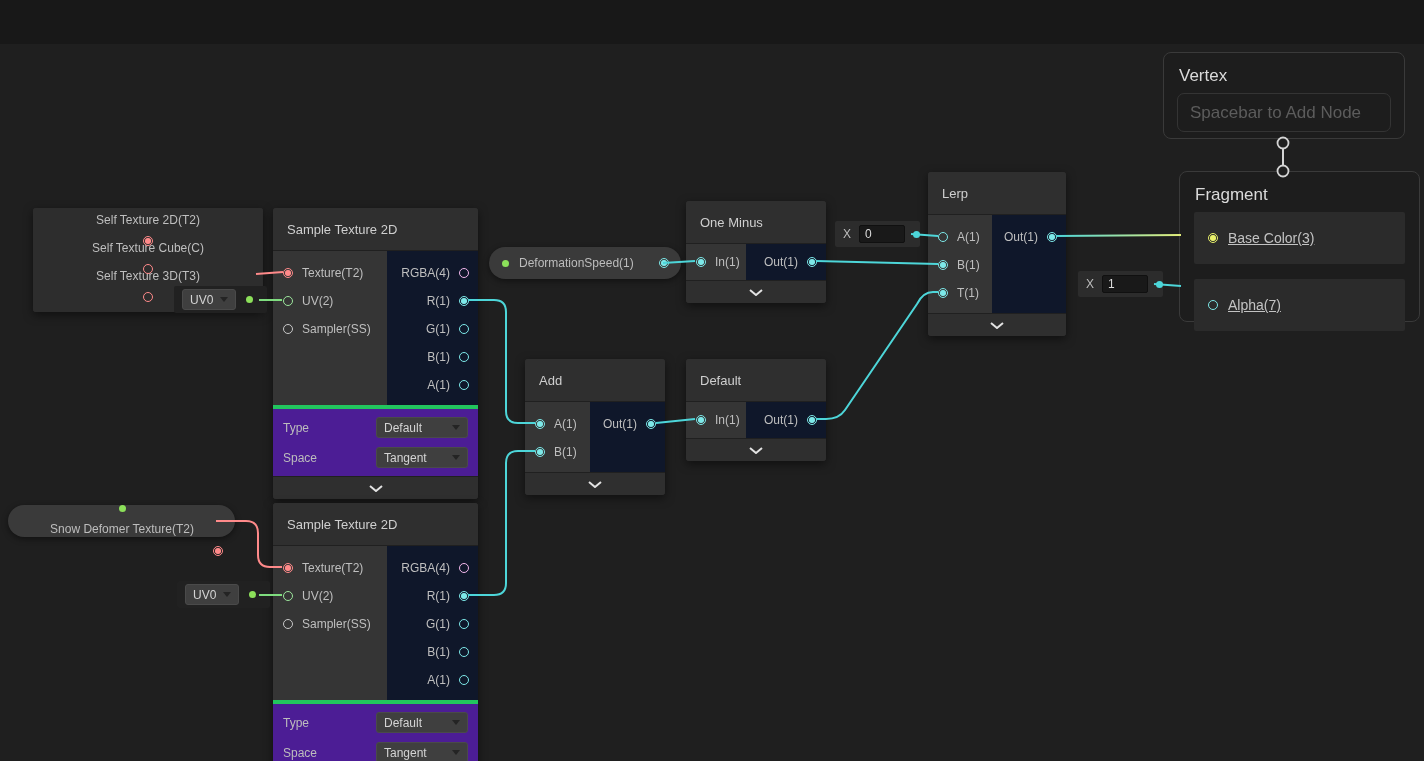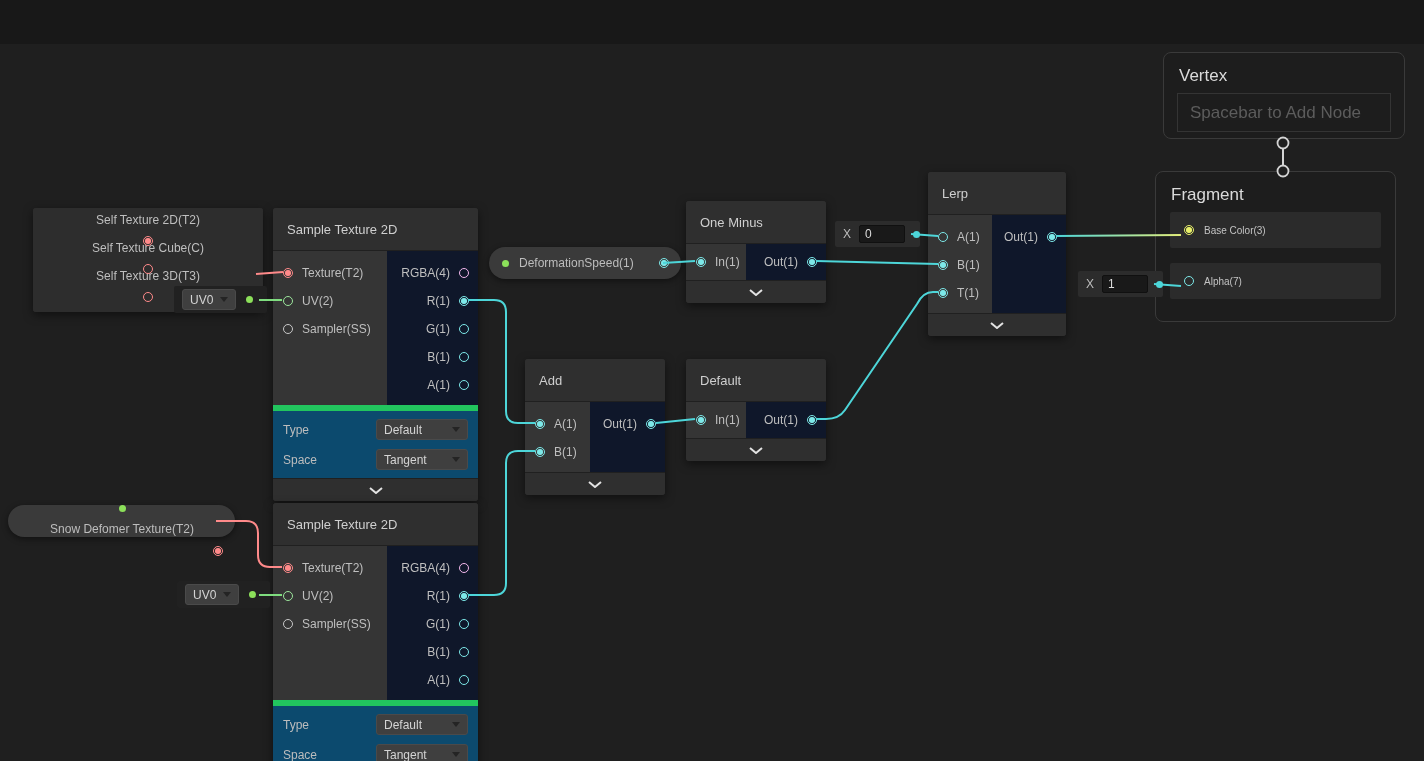--- a/index.html
+++ b/index.html
@@ -25,43 +25,43 @@
   .col-in{background:#353535;padding:8px 0 6px;flex:none;}
   .col-out{background:#0f172a;padding:8px 0 6px;flex:1;}
   .prow{height:28px;display:flex;align-items:center;gap:9px;padding:0 10px;white-space:nowrap;}
   .prow.out{justify-content:flex-end;padding:0 9px;}
   .plabel{color:#bfbfbf;}
   .port{
     width:10px;height:10px;border:1.6px solid var(--pc,#7de8e8);border-radius:50%;
     box-sizing:border-box;position:relative;flex:none;background:transparent;
   }
   .port.con::after{content:"";position:absolute;inset:1.3px;background:var(--pc,#7de8e8);border-radius:50%;}
-  .controls{background:#0c4a6e;border-top:6px solid #22c55e;padding:8px 10px;display:flex;flex-direction:column;gap:9px;}
+  .controls{background:#4c1d95;border-top:4px solid #22c55e;padding:8px 10px;display:flex;flex-direction:column;gap:9px;}
   .ctrl-row{display:flex;align-items:center;justify-content:space-between;height:21px;}
   .ctrl-label{color:#bdbdbd;font-size:12px;}
   .dropdown{
     width:92px;height:21px;background:#3f3f3f;border:1px solid #4a4a4a;border-radius:3px;
     box-sizing:border-box;display:flex;align-items:center;justify-content:space-between;
     padding:0 7px;color:#d4d4d4;font-size:12px;cursor:default;
   }
   .dd-caret{width:0;height:0;border-left:4px solid transparent;border-right:4px solid transparent;border-top:5px solid #242424;}
   .chevbar{height:22px;background:#2f2f2f;border-top:1px solid #202020;display:flex;align-items:center;justify-content:center;}
   
   .crts-body{background:#2d2d2d;padding:10px 0;}
   .crts-row{height:28px;display:flex;align-items:center;justify-content:flex-end;gap:9px;padding:0 8px;flex-direction:column;}
   
   .context{position:absolute;background:#1d1d1d;border:1px solid #3a3a3a;border-radius:8px;z-index:1;box-sizing:border-box;}
   .ctx-title{font-size:17px;color:#dadada;padding:13px 15px 7px;}
   .placeholder{
-    margin:0 13px;height:37px;border:1px solid #343434;border-radius:0;
+    margin:0 13px;height:37px;border:1px solid #343434;border-radius:7px;
     display:flex;align-items:center;padding:0 12px;color:#5c5c5c;font-size:17px;white-space:nowrap;
   }
   .frag-row{
     height:36px;background:#2b2b2b;border-radius:2px;margin:0 14px 15px;
-    display:flex;align-items:center;gap:10px;padding:0 14px;color:#c3c3c3;font-size:10px;
+    display:flex;align-items:center;gap:10px;padding:8px 14px;color:#c3c3c3;font-size:14px;text-decoration:underline;
   }
   
   .pill{
     position:absolute;height:32px;background:#3a3a3a;border-radius:16px;
     display:flex;align-items:center;gap:10px;padding:0 12px 0 13px;
     color:#bdbdbd;font-size:12px;box-shadow:0 2px 6px rgba(0,0,0,.45);
     z-index:30;box-sizing:border-box;white-space:nowrap;
   }
   .pdot{width:7px;height:7px;border-radius:50%;background:var(--property-dot,#8ce05a);flex:none;}
   
@@ -94,21 +94,21 @@
 </head>
 <body>
 
 <div id="canvas">
 
   <div class="context" style="left:1163px;top:8px;width:242px;height:87px;">
     <div class="ctx-title">Vertex</div>
     <div class="placeholder">Spacebar to Add Node</div>
   </div>
 
-  <div class="context" style="left:1155px;top:127px;width:241px;height:151px;">
+  <div class="context" style="left:1179px;top:127px;width:241px;height:151px;">
     <div class="ctx-title">Fragment</div>
     <div class="frag-row">
       <span class="port con" style="--pc:var(--port-vector3)"></span>
       <span>Base Color(3)</span>
     </div>
     <div class="frag-row">
       <span class="port" style="--pc:var(--port-float)"></span>
       <span>Alpha(7)</span>
     </div>
   </div>

